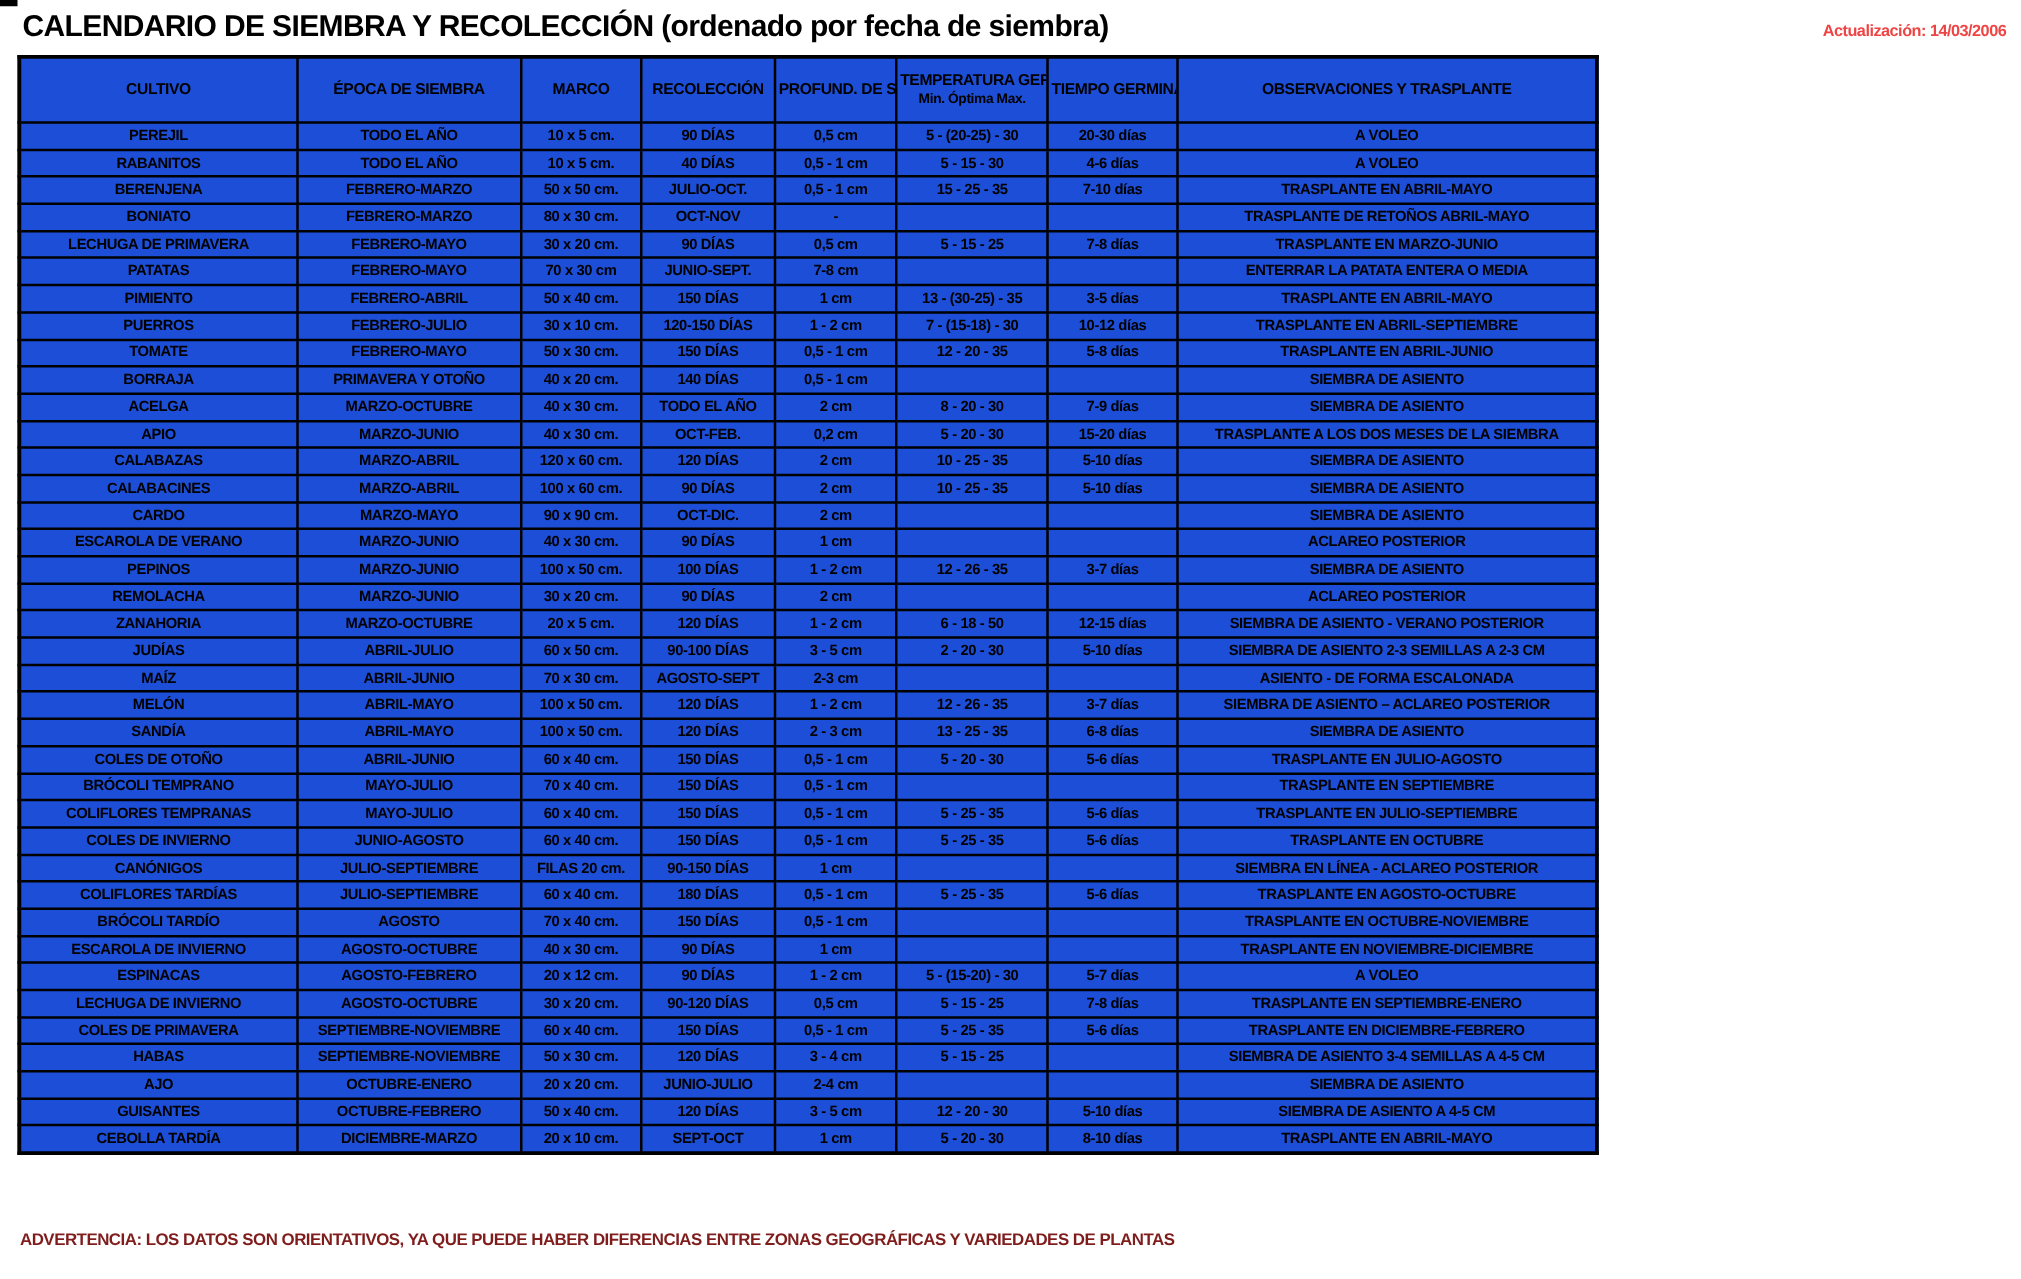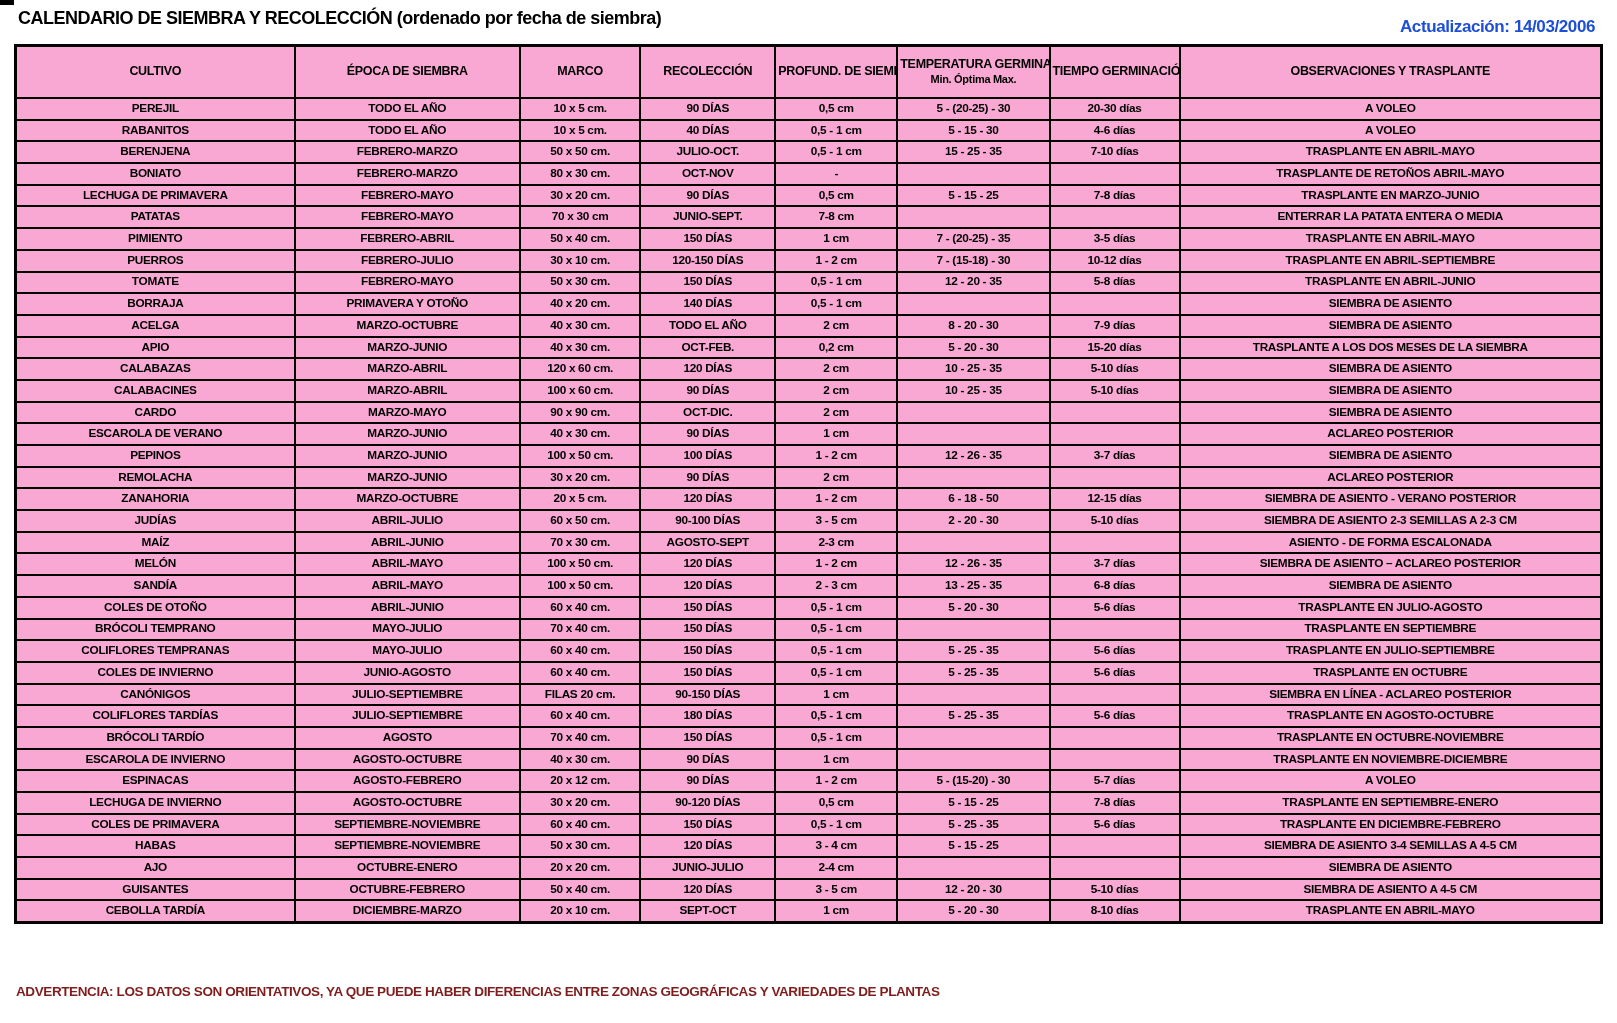--- a/index.html
+++ b/index.html
@@ -14,44 +14,44 @@
   }
   .artifact {
     position: absolute;
     left: 0; top: 0;
     width: 14px; height: 5px;
     background: #000;
   }
   .page-title {
     position: absolute;
     left: 18px; top: 8px;
-    font-size: 18px;
+    font-size: 24px;
     font-weight: bold;
     color: #000;
     letter-spacing: -0.5px;
     white-space: nowrap;
     text-align: right;
   }
   .updated {
     position: absolute;
-    right: 22px; top: 17px;
-    font-size: 17px;
+    right: 12px; top: 17px;
+    font-size: 13px;
     font-weight: bold;
-    color: #1d4ed8;
+    color: #ef4444;
     letter-spacing: -0.4px;
     white-space: nowrap;
   }
   table.cal {
     position: absolute;
     left: 14px; top: 44px;
-    width: 1589px;
+    width: 1265px;
     border-collapse: collapse;
     table-layout: fixed;
     border: 3px solid #000;
-    background: #f9a8d4;
+    background: #1d4ed8;
   }
   table.cal th, table.cal td {
     border: 2px solid #000;
     text-align: center;
     vertical-align: middle;
     color: #000;
     font-weight: bold;
     overflow: hidden;
     white-space: nowrap;
   }
@@ -179,21 +179,21 @@
         <td></td>
         <td></td>
         <td>ENTERRAR LA PATATA ENTERA O MEDIA</td>
       </tr>
       <tr>
         <td>PIMIENTO</td>
         <td>FEBRERO-ABRIL</td>
         <td>50 x 40 cm.</td>
         <td>150 DÍAS</td>
         <td>1 cm</td>
-        <td>7 - (20-25) - 35</td>
+        <td>13 - (30-25) - 35</td>
         <td>3-5 días</td>
         <td>TRASPLANTE EN ABRIL-MAYO</td>
       </tr>
       <tr>
         <td>PUERROS</td>
         <td>FEBRERO-JULIO</td>
         <td>30 x 10 cm.</td>
         <td>120-150 DÍAS</td>
         <td>1 - 2 cm</td>
         <td>7 - (15-18) - 30</td>

